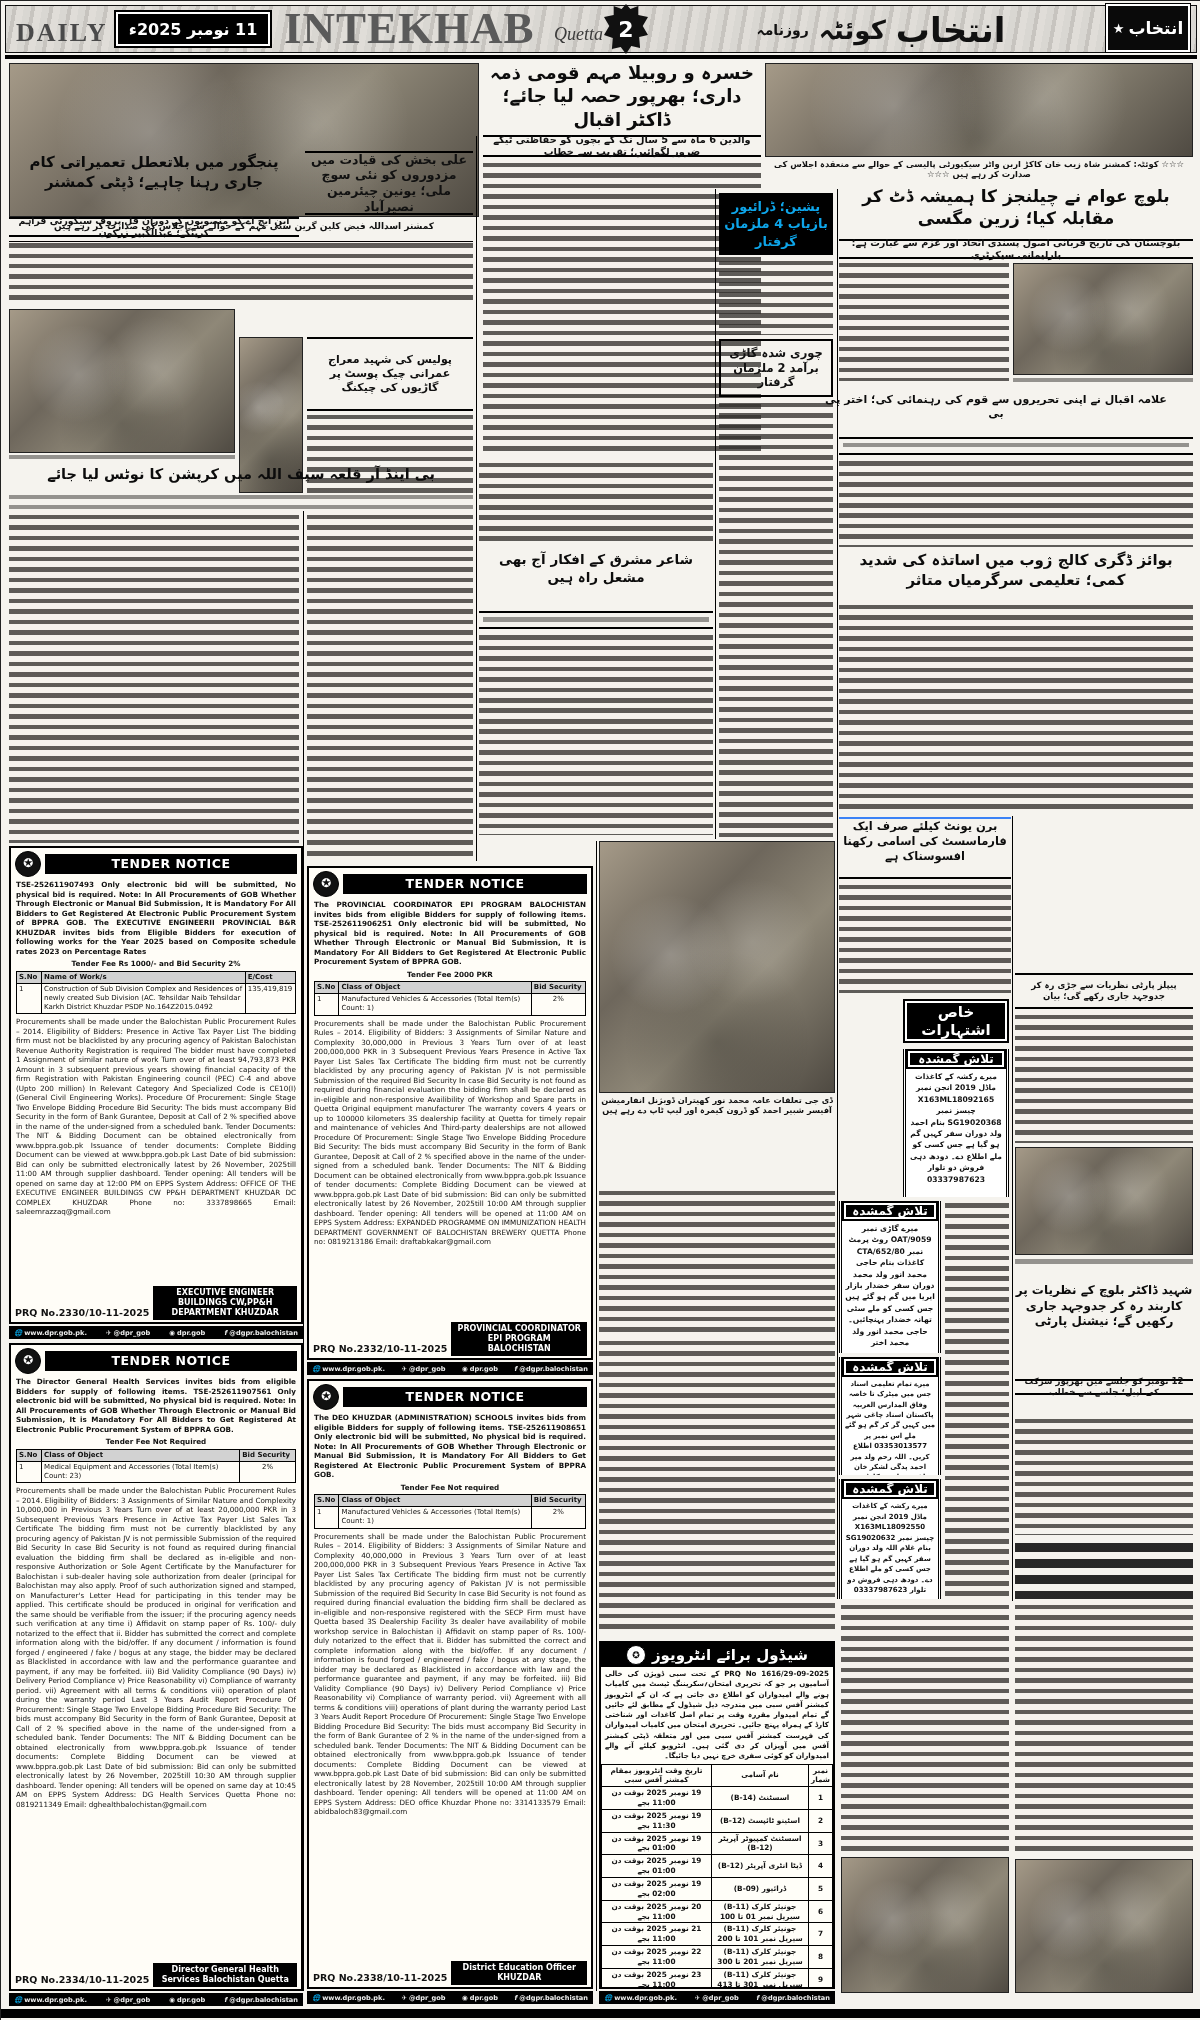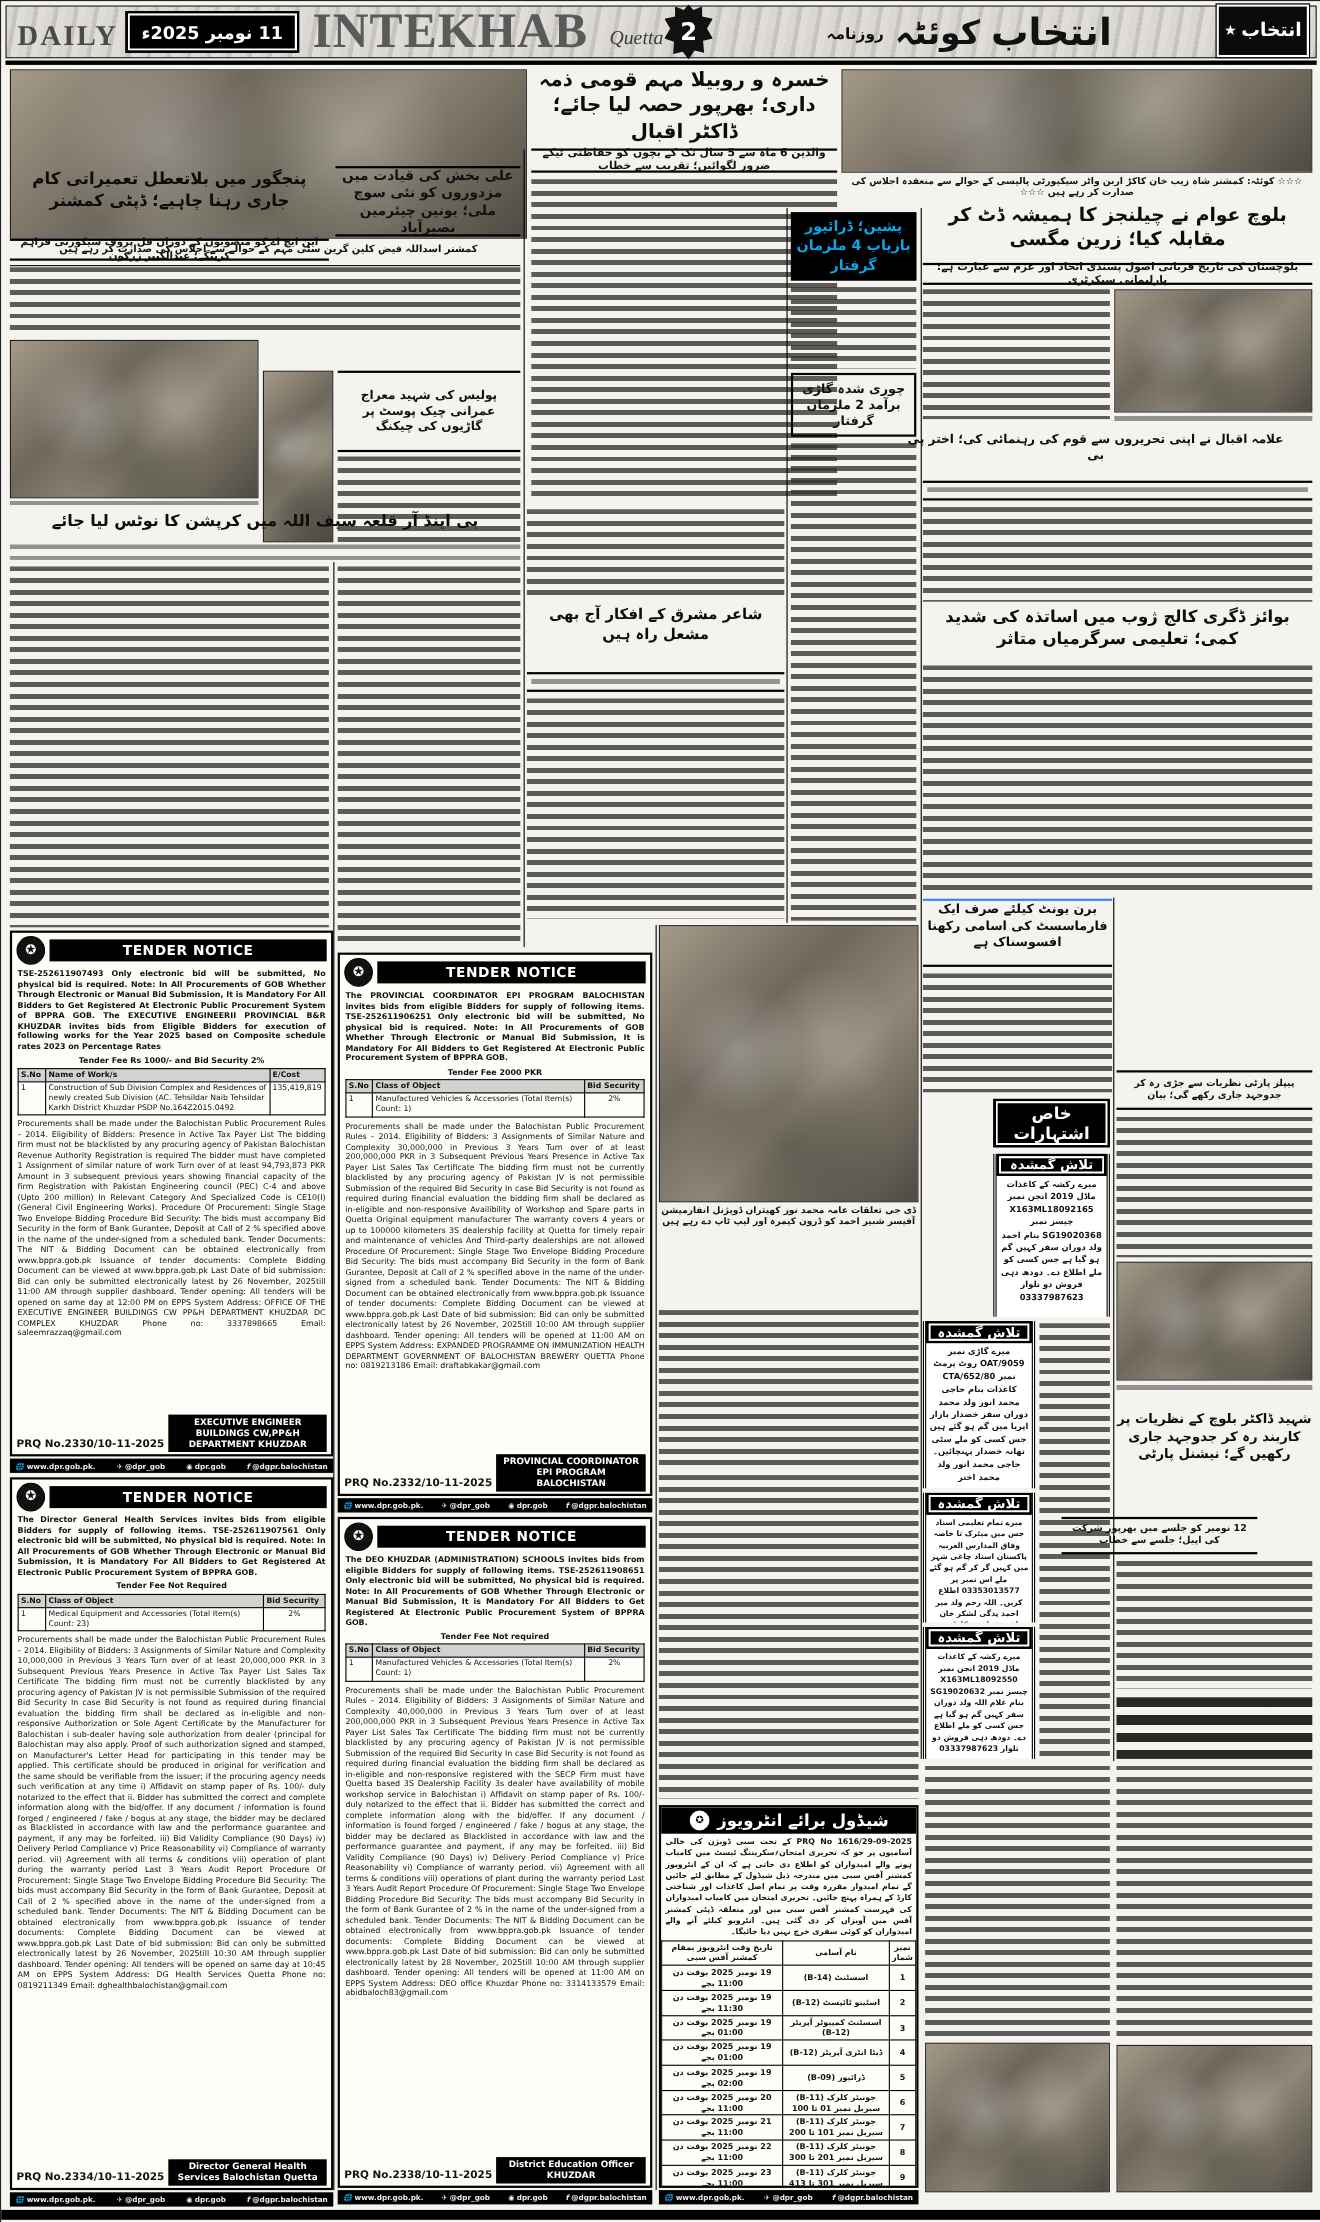--- a/index.html
+++ b/index.html
@@ -69,21 +69,21 @@
     <div class="abs" style="left:108px;top:4px;width:158px;height:38px;background:#000;border:2px solid #000;box-shadow:0 0 0 2px #fff inset;display:flex;align-items:center;justify-content:center;">
       <span style="color:#fff;font-weight:bold;font-size:16px;direction:rtl;">11 نومبر 2025ء</span>
     </div>
     <div class="abs serif" style="left:278px;top:-4px;font-size:45px;color:#5a5a5a;font-weight:bold;letter-spacing:1px;">INTEKHAB</div>
     <div class="abs serif" style="left:548px;top:18px;font-size:18px;color:#3c3c3c;font-style:italic;">Quetta</div>
     <div class="abs" style="left:598px;top:-2px;width:44px;height:50px;background:#111;clip-path:polygon(50% 0,60% 10%,78% 4%,78% 22%,100% 26%,88% 44%,100% 62%,80% 66%,82% 88%,62% 84%,50% 100%,38% 86%,18% 90%,20% 68%,0 62%,12% 44%,0 26%,22% 22%,22% 4%,40% 10%);display:flex;align-items:center;justify-content:center;">
       <span style="color:#fff;font-weight:bold;font-size:22px;">2</span>
     </div>
     <div class="abs" style="left:660px;top:2px;width:430px;height:44px;display:flex;direction:rtl;align-items:center;justify-content:center;gap:10px;">
       <span style="font-size:34px;font-weight:900;">انتخاب</span>
-      <span style="font-size:30px;font-weight:bold;">کوئٹہ</span>
+      <span style="font-size:26px;font-weight:bold;">کوئٹہ</span>
       <span style="font-size:14px;font-weight:bold;">روزنامہ</span>
     </div>
     <div class="abs" style="right:6px;top:-2px;width:84px;height:48px;background:#0a0a0a;border:2px solid #fff;outline:1.5px solid #000;display:flex;align-items:center;justify-content:center;gap:4px;">
       <span style="color:#fff;font-size:13px;">★</span>
       <span style="color:#fff;font-size:17px;font-weight:900;direction:rtl;">انتخاب</span>
     </div>
   </div>
   <div class="abs hrule" style="left:4px;top:54px;width:1192px;height:4px;"></div>
 
   <div class="abs photo" style="left:8px;top:62px;width:470px;height:154px;"></div>
@@ -165,21 +165,21 @@
     <div class="adt" style="font-size:7px;">میرے رکشہ کے کاغذات ماڈل 2019 انجن نمبر X163ML18092550 چیسز نمبر SG19020632 بنام غلام اللہ ولد دوران سفر کہیں گم ہو گیا ہے جس کسی کو ملے اطلاع دے۔ دودھ دہی فروش دو تلوار 03337987623</div>
   </div>
   <div class="abs sim" style="left:944px;top:1202px;width:64px;height:396px;"></div>
 
   <div class="abs ubox" style="left:1014px;top:972px;width:178px;height:36px;font-size:8.6px;padding:0 2px;">پیپلز پارٹی نظریات سے جڑی رہ کر جدوجہد جاری رکھے گی؛ بیان</div>
   <div class="abs sim" style="left:1014px;top:1014px;width:178px;height:128px;"></div>
   <div class="abs photo" style="left:1014px;top:1146px;width:178px;height:108px;"></div>
   <div class="abs sim l" style="left:1014px;top:1258px;width:178px;height:9px;"></div>
 
   <div class="abs uh" style="left:1014px;top:1282px;width:178px;height:92px;font-size:12px;">شہید ڈاکٹر بلوچ کے نظریات پر کاربند رہ کر جدوجہد جاری رکھیں گے؛ نیشنل پارٹی</div>
-  <div class="abs ubox" style="left:964px;top:1378px;width:178px;height:34px;font-size:8.6px;padding:0 2px;">12 نومبر کو جلسے میں بھرپور شرکت کی اپیل؛ جلسے سے خطاب</div>
+  <div class="abs ubox" style="left:1014px;top:1378px;width:178px;height:16px;font-size:8.6px;padding:0 2px;">12 نومبر کو جلسے میں بھرپور شرکت کی اپیل؛ جلسے سے خطاب</div>
   <div class="abs sim" style="left:1014px;top:1418px;width:178px;height:116px;"></div>
 
   <div class="abs sim h" style="left:1014px;top:1542px;width:178px;height:56px;"></div>
   <div class="abs sim" style="left:1014px;top:1604px;width:178px;height:250px;"></div>
   <div class="abs photo" style="left:1014px;top:1858px;width:178px;height:134px;"></div>
   <div class="abs sim" style="left:840px;top:1604px;width:168px;height:248px;"></div>
   <div class="abs photo" style="left:840px;top:1856px;width:168px;height:136px;"></div>
 
   <div class="abs notice" style="left:8px;top:845px;width:294px;height:478px;">
     <div class="nhead">

